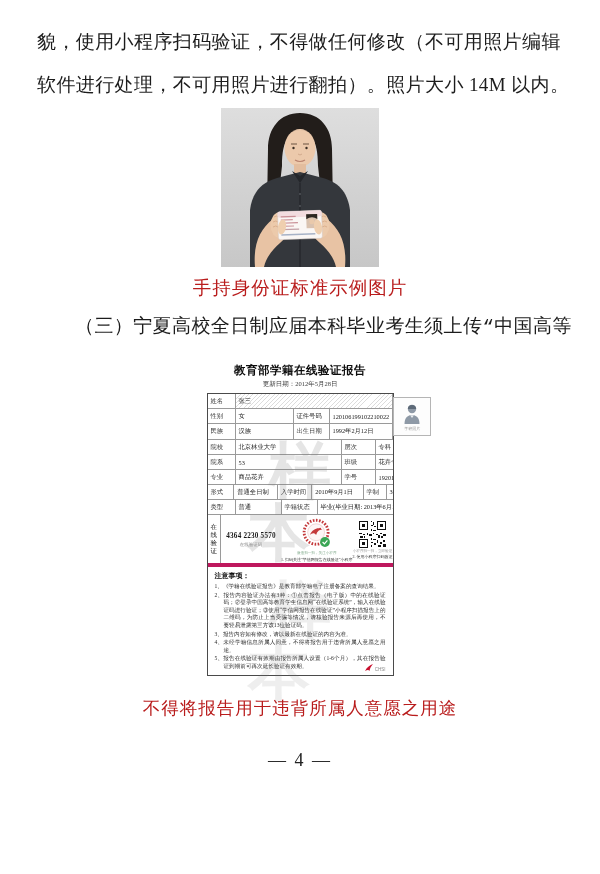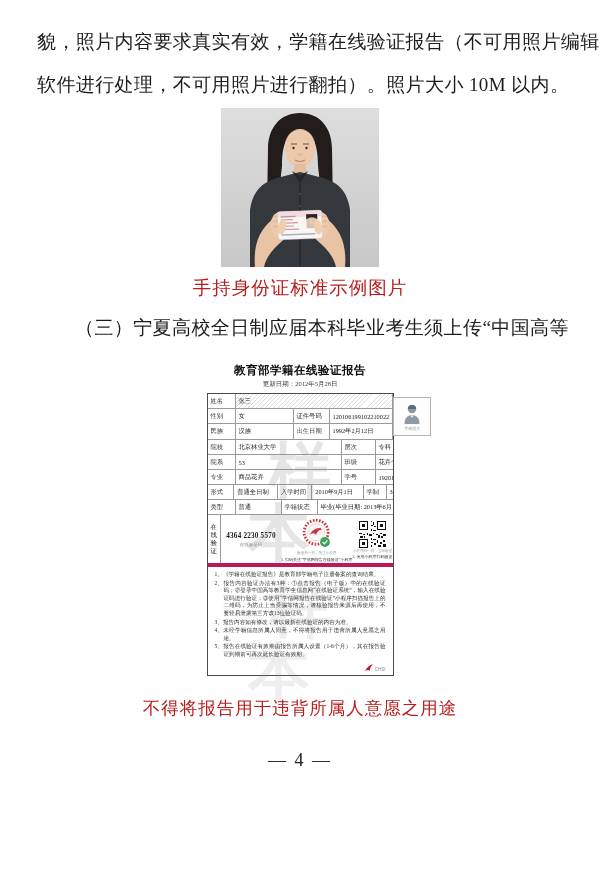--- a/index.html
+++ b/index.html
@@ -4,21 +4,21 @@
 <style>
   * { margin:0; padding:0; box-sizing:border-box; }
   body { background:#888; font-family:"Liberation Serif","DejaVu Serif",serif; }
   .page { position:relative; width:600px; height:874px; margin:0 auto; background:#ffffff; color:#1c1c1c; overflow:hidden; }
 
   
   .para { margin:0 33px 0 37px; }
   .para .line { font-size:19px; line-height:43px; letter-spacing:0.4px; white-space:nowrap; }
   .para .indent { text-indent:2em; }
   .p1 { padding-top:20px; }
-  .p2 { margin-top:6px; }
+  .p2 { margin-top:6px;font-family:Liberation Mono, monospace; }
 
   
   .photo-wrap { width:158px; height:159px; margin:2px auto 0 auto; }
   .caption { text-align:center; font-size:18.5px; letter-spacing:1px; margin-top:8px; color:#b91c1c; }
   .caption2 { font-size:17.5px; margin-top:20px; }
 
   
   .report { width:187px; margin:14px auto 0 auto; }
   .r-title { text-align:center; font-size:11.5px; font-weight:bold; color:#0d0d0d; letter-spacing:0.5px; }
   .r-date { text-align:center; font-size:6.5px; color:#3c3c3c; margin-top:2px; }
@@ -72,22 +72,22 @@
   .chsi-text { font-size:4.5px; color:#8a8a8a; font-family:"Liberation Sans","DejaVu Sans",sans-serif; }
 
   .pageno { text-align:center; font-size:18px; letter-spacing:2px; margin-top:30px; color:#222; }
 </style>
 </head>
 <body>
 
 <div class="page">
 
   <div class="para p1">
-    <div class="line">貌，照片内容要求真实有效，学籍在线验证报告（不可用照片编辑</div>
-    <div class="line">软件进行处理，不可用照片进行翻拍）。照片大小 10M 以内。</div>
+    <div class="line">貌，使用小程序扫码验证，不得做任何修改（不可用照片编辑</div>
+    <div class="line">软件进行处理，不可用照片进行翻拍）。照片大小 14M 以内。</div>
   </div>
 
   <div class="photo-wrap">
     <svg width="158" height="159" viewBox="0 0 158 159">
       <defs>
         <linearGradient id="bg" x1="0" y1="0" x2="0" y2="1">
           <stop offset="0" stop-color="#dedede"></stop>
           <stop offset="1" stop-color="#c7c7c7"></stop>
         </linearGradient>
       </defs>
@@ -281,20 +281,21 @@
                 <rect x="15" y="19" width="2" height="1"></rect>
                 <rect x="19" y="18" width="2" height="2"></rect>
             </g>
           </svg>
           <div class="tiny-hint gray">小程序扫一扫，立即验证</div>
           <div class="step">2. 使用小程序扫码验证</div>
         </div>
       </div>
 
       <div class="notes">
+        <div class="notes-h">注意事项：</div>
         <div class="note-item">1、《学籍在线验证报告》是教育部学籍电子注册备案的查询结果。</div>
         <div class="note-item">2、报告内容验证办法有3种：①点击报告（电子版）中的在线验证码；②登录中国高等教育学生信息网“在线验证系统”，输入在线验证码进行验证；③使用“学信网报告在线验证”小程序扫描报告上的二维码，为防止上当受骗等情况，请核验报告来源后再使用，不要轻易泄露第三方该13位验证码。</div>
         <div class="note-item">3、报告内容如有修改，请以最新在线验证的内容为准。</div>
         <div class="note-item">4、未经学籍信息所属人同意，不得将报告用于违背所属人意愿之用途。</div>
         <div class="note-item">5、报告在线验证有效期由报告所属人设置（1-6个月），其在报告验证到期前可再次延长验证有效期。</div>
         <div class="chsi">
           <svg width="10" height="9" viewBox="0 0 10 9">
             <path d="M1,8 C3,4 6,2 9,1 C7,3.5 6,5 5.5,8 C4.8,6.5 3.5,6.5 1,8 Z" fill="#c8102e"></path>
           </svg>
           <span class="chsi-text">CHSI</span>

